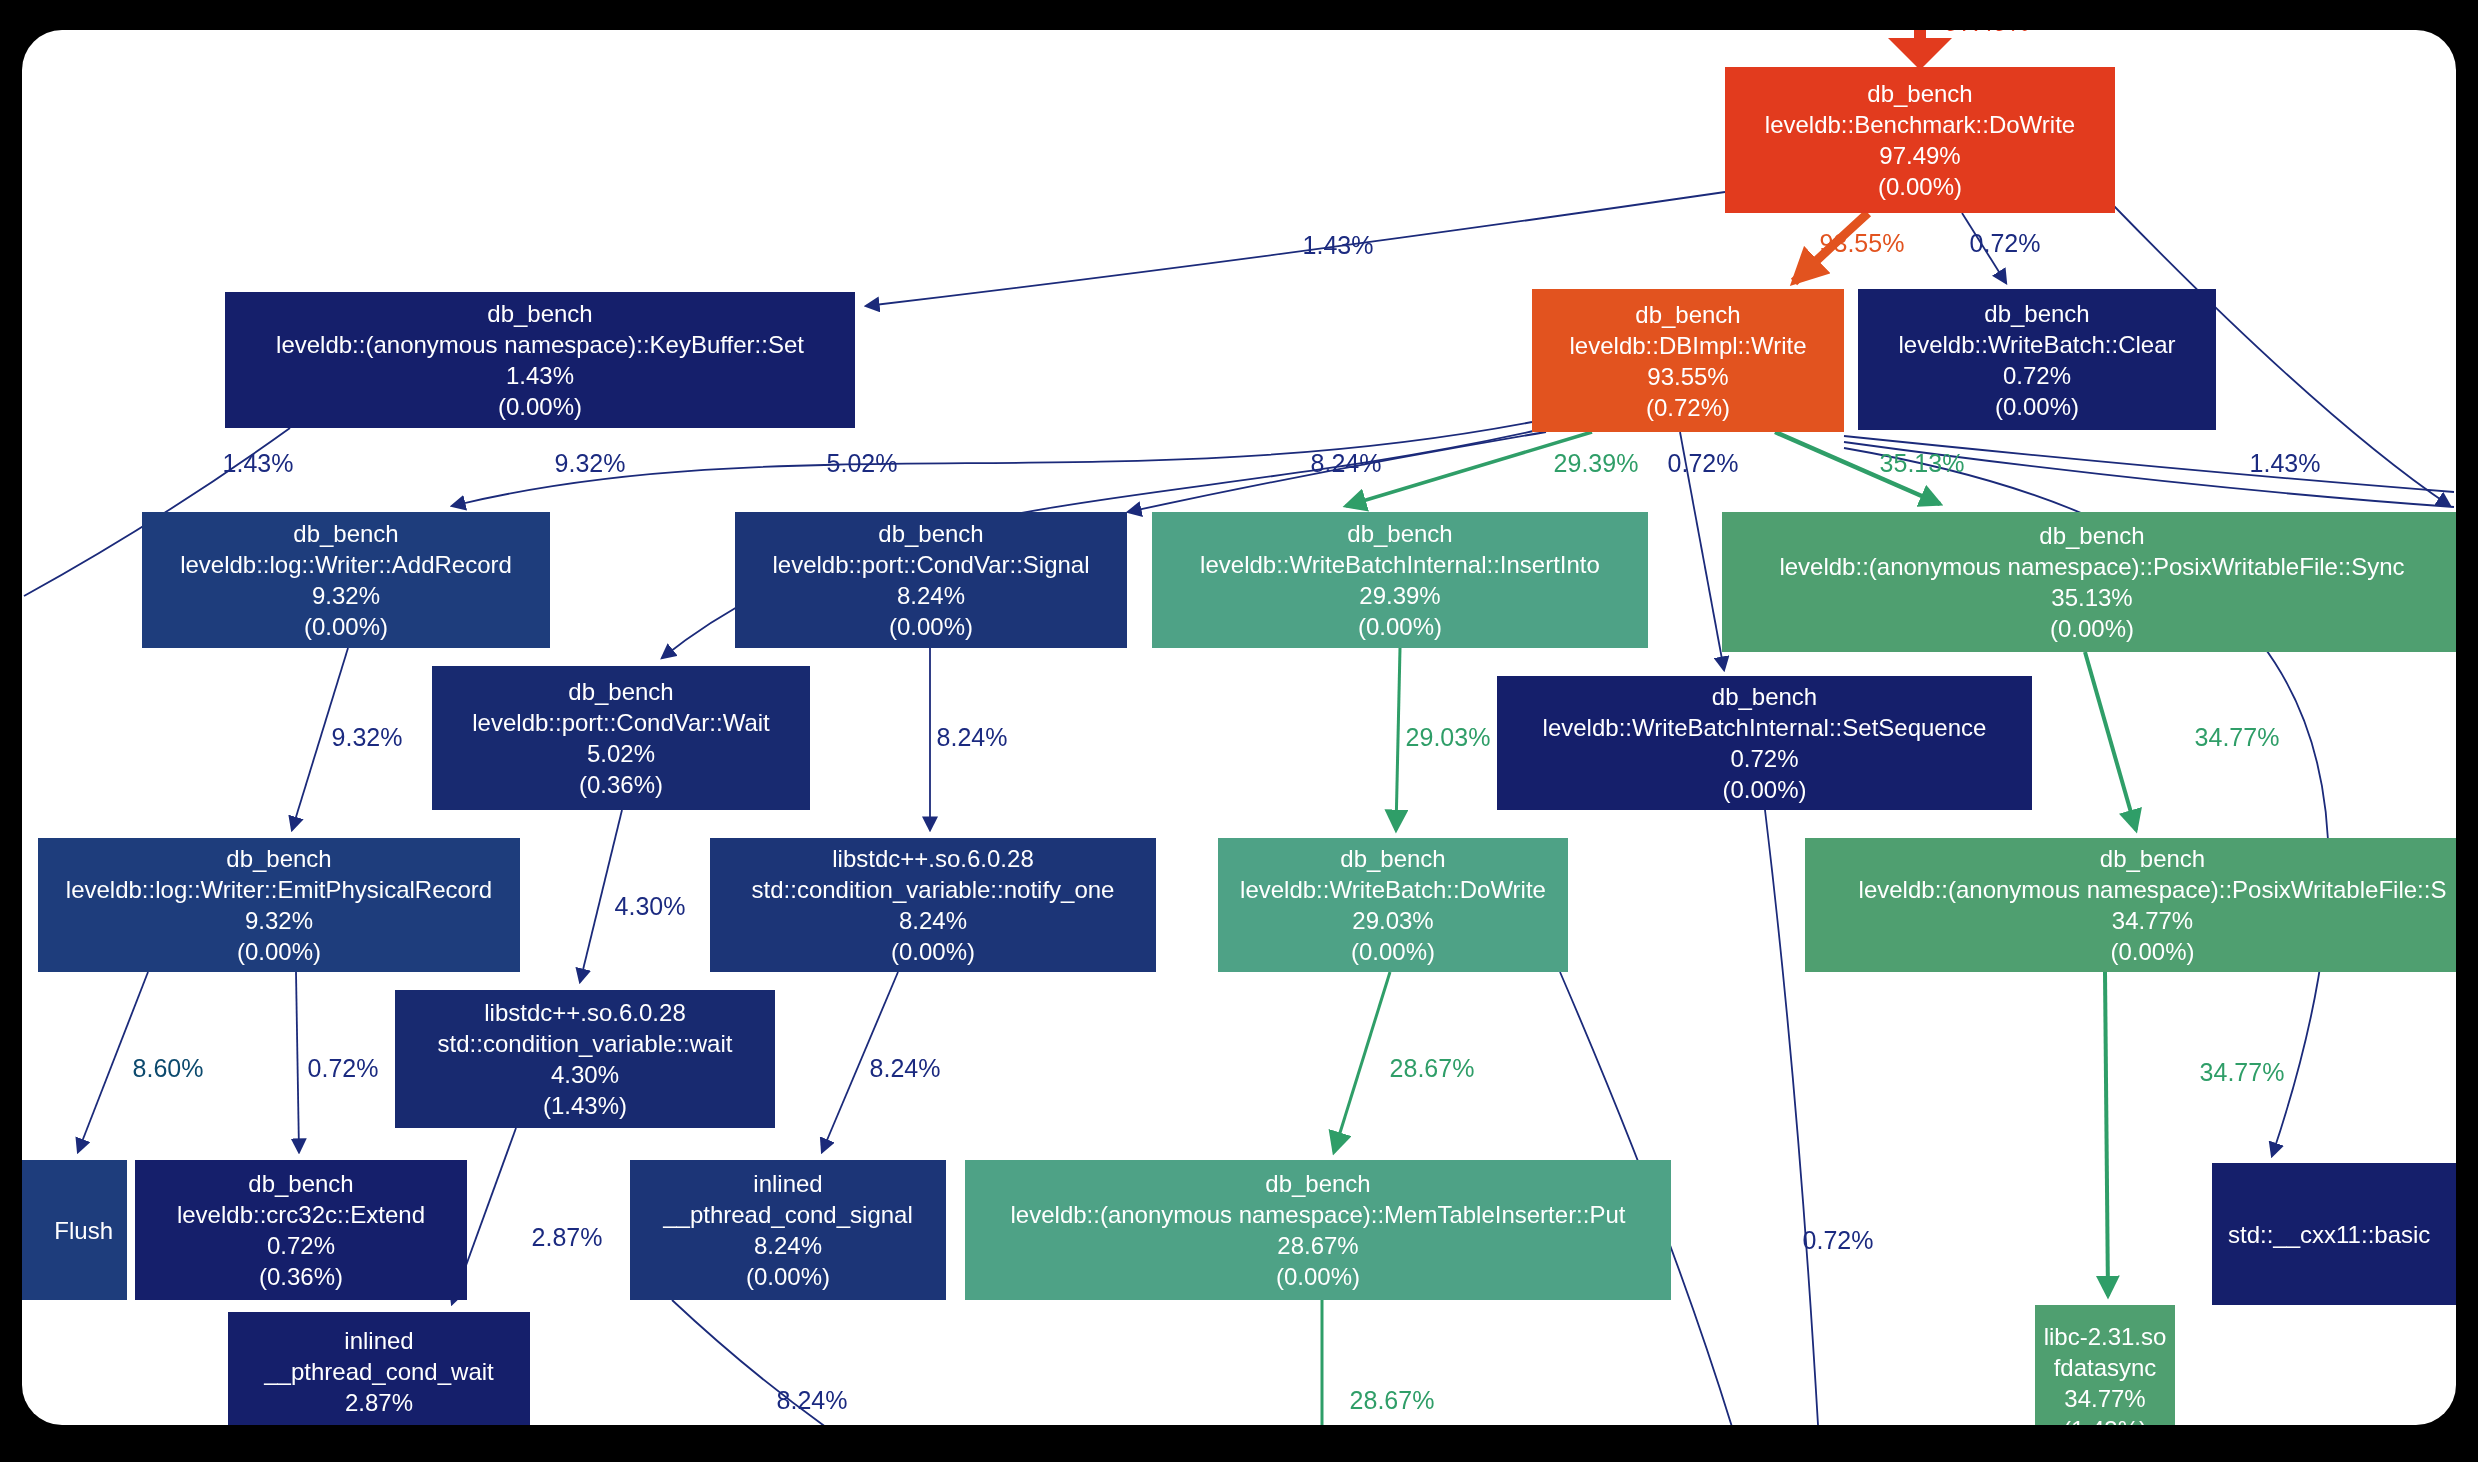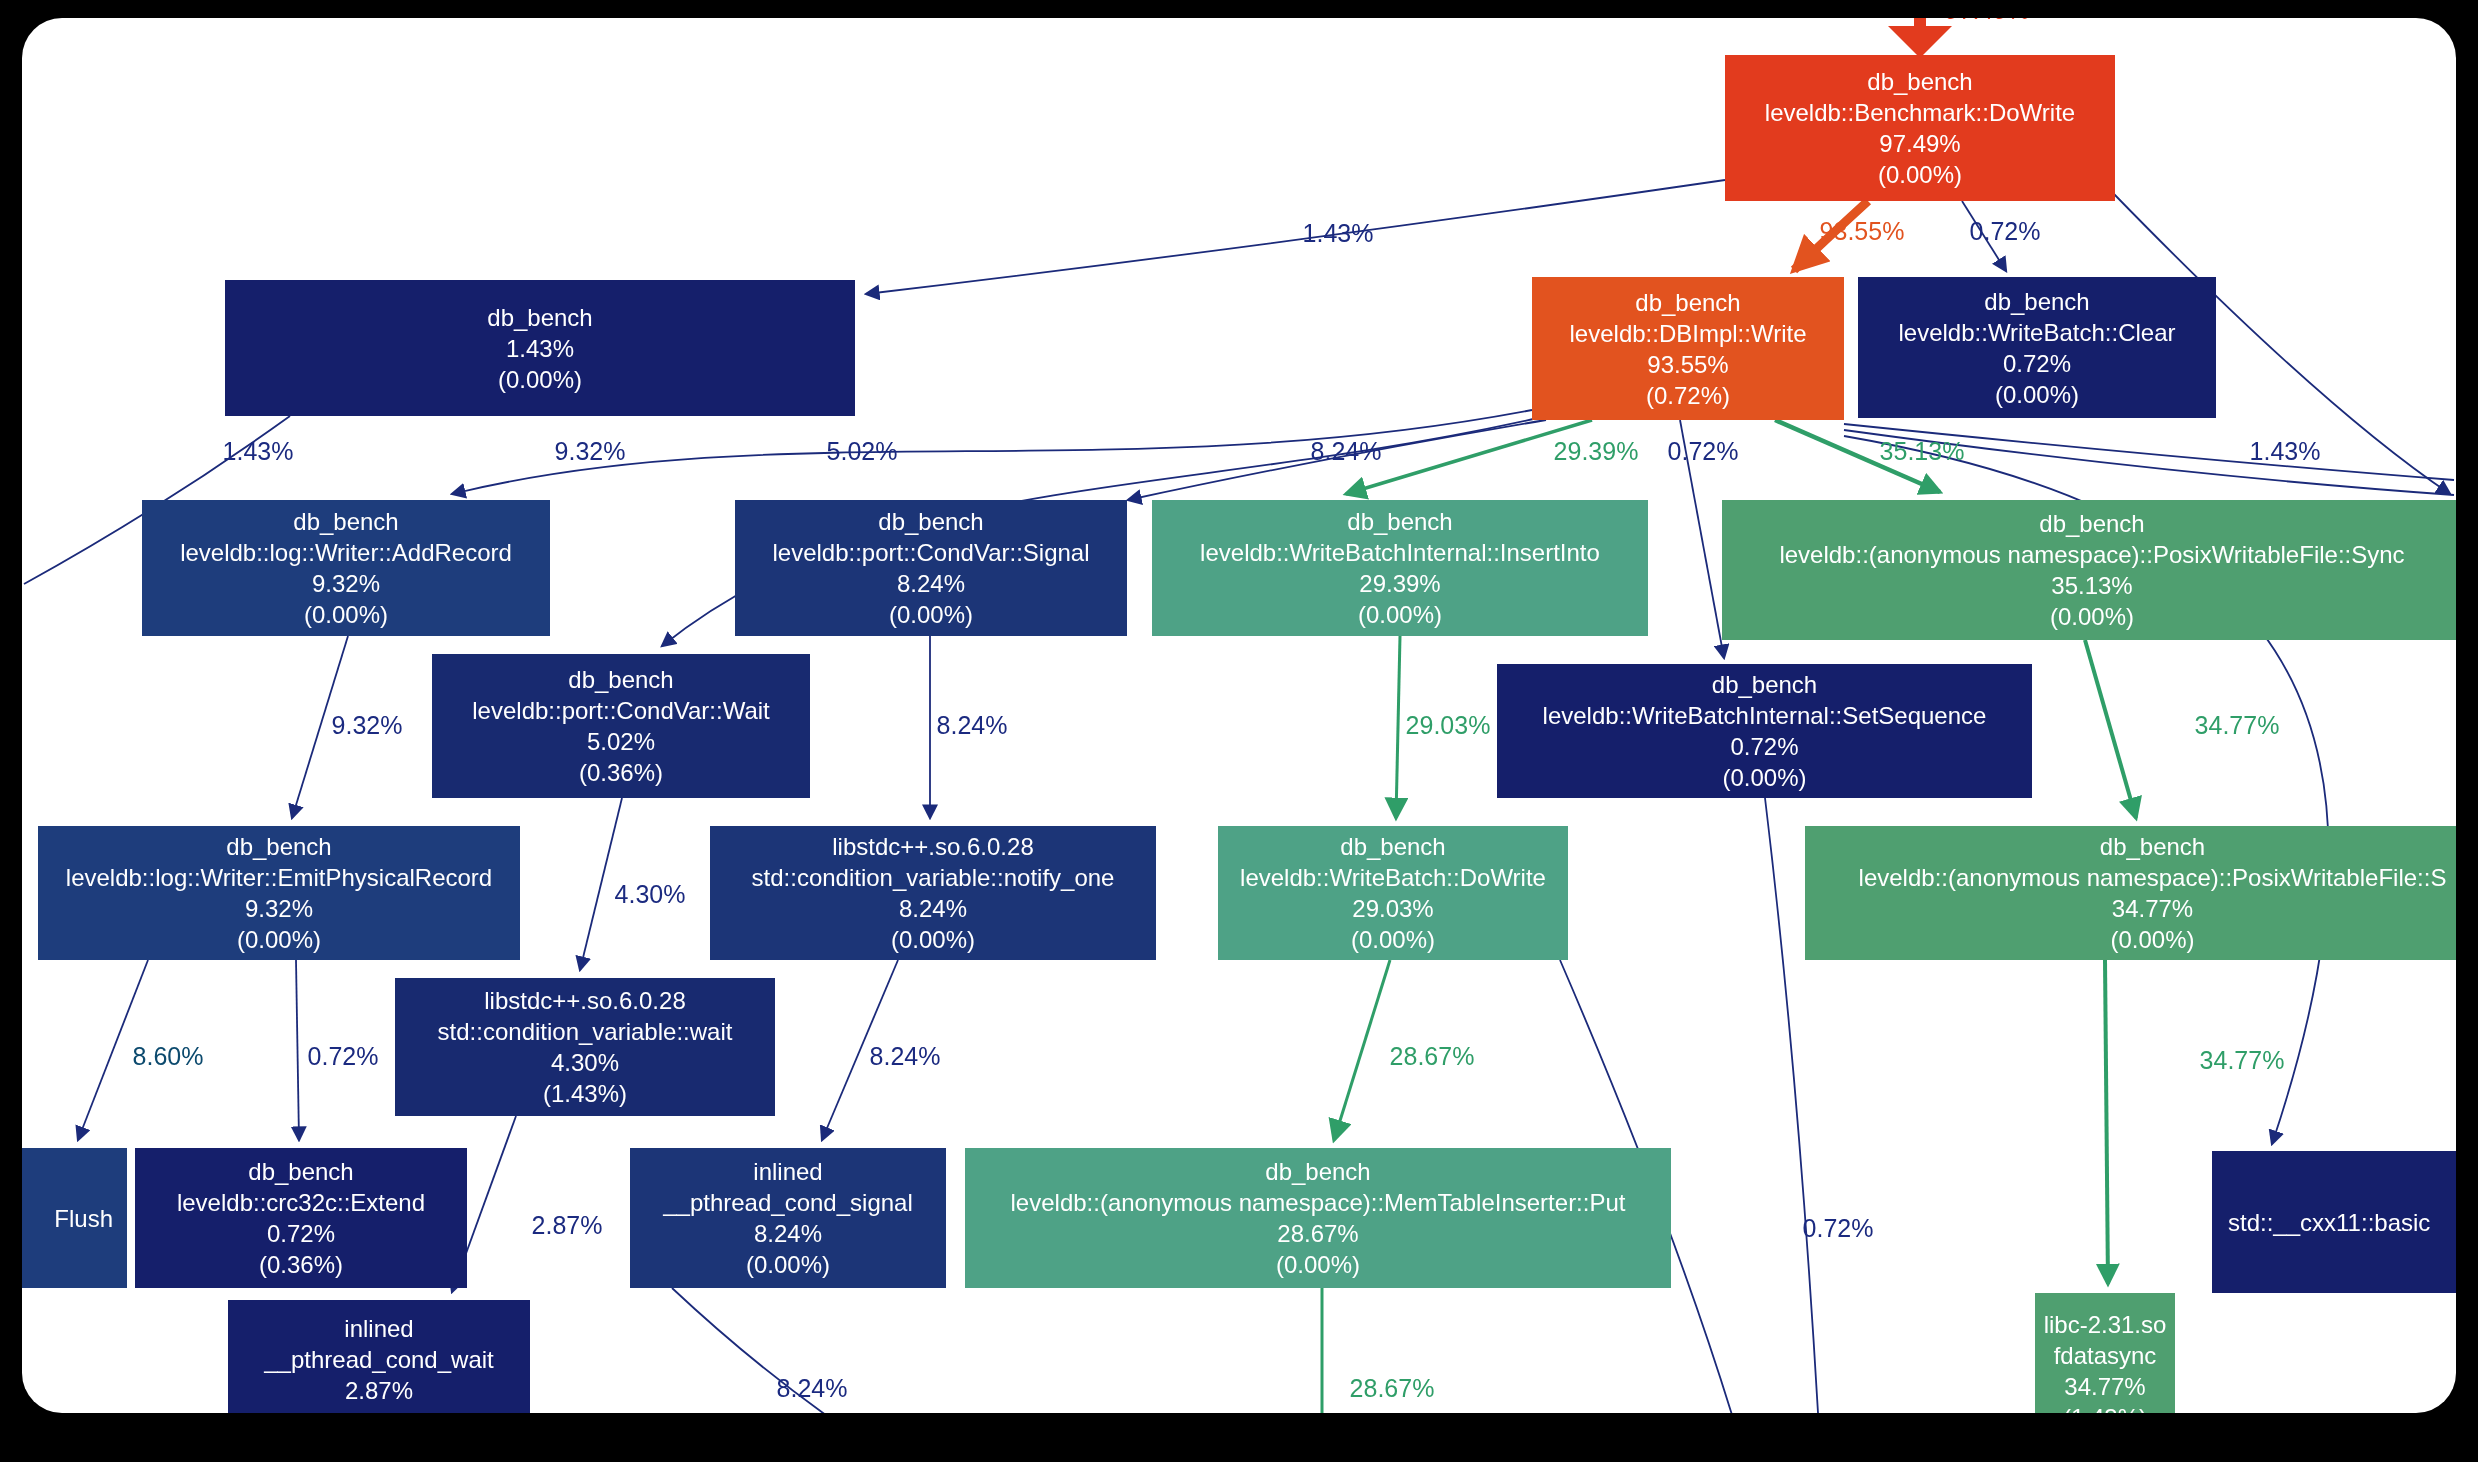--- a/index.html
+++ b/index.html
@@ -1,18 +1,18 @@
 <!DOCTYPE html>
 <html><head>
 <meta charset="utf-8">
 <style>
   html,body{margin:0;padding:0;background:#000;}
   body{width:2478px;height:1462px;position:relative;overflow:hidden;
        font-family:"Liberation Sans","DejaVu Sans",sans-serif;}
-  #canvas{position:absolute;left:22px;top:18px;width:2434px;height:1395px;
+  #canvas{position:absolute;left:22px;top:30px;width:2434px;height:1395px;
           background:#ffffff;border-radius:40px;overflow:hidden;}
   svg.edges{position:absolute;left:0;top:0;z-index:1;}
   .e-n{stroke:#1b2a7a;fill:none;}
   .e-g{stroke:#2f9e68;fill:none;}
   .e-o{stroke:#e2531f;fill:none;}
   .e-r{stroke:#e23b1e;fill:none;}
   .node{position:absolute;z-index:2;display:flex;flex-direction:column;
         align-items:center;justify-content:center;color:#fff;
         font-size:24px;line-height:31px;text-align:center;white-space:nowrap;}
   .node span{display:block;}
@@ -100,20 +100,21 @@
 
   <div class="node" style="left: 1703px; top: 37px; width: 390px; height: 146px; background-color: rgb(226, 59, 30);">
     <span>db_bench</span>
     <span>leveldb::Benchmark::DoWrite</span>
     <span>97.49%</span>
     <span>(0.00%)</span>
   </div>
 
   <div class="node" style="left: 203px; top: 262px; width: 630px; height: 136px; background-color: rgb(21, 31, 107);">
     <span>db_bench</span>
+    <span>leveldb::(anonymous namespace)::KeyBuffer::Set</span>
     <span>1.43%</span>
     <span>(0.00%)</span>
   </div>
 
   <div class="node" style="left: 1510px; top: 259px; width: 312px; height: 143px; background-color: rgb(226, 83, 31);">
     <span>db_bench</span>
     <span>leveldb::DBImpl::Write</span>
     <span>93.55%</span>
     <span>(0.72%)</span>
   </div>

